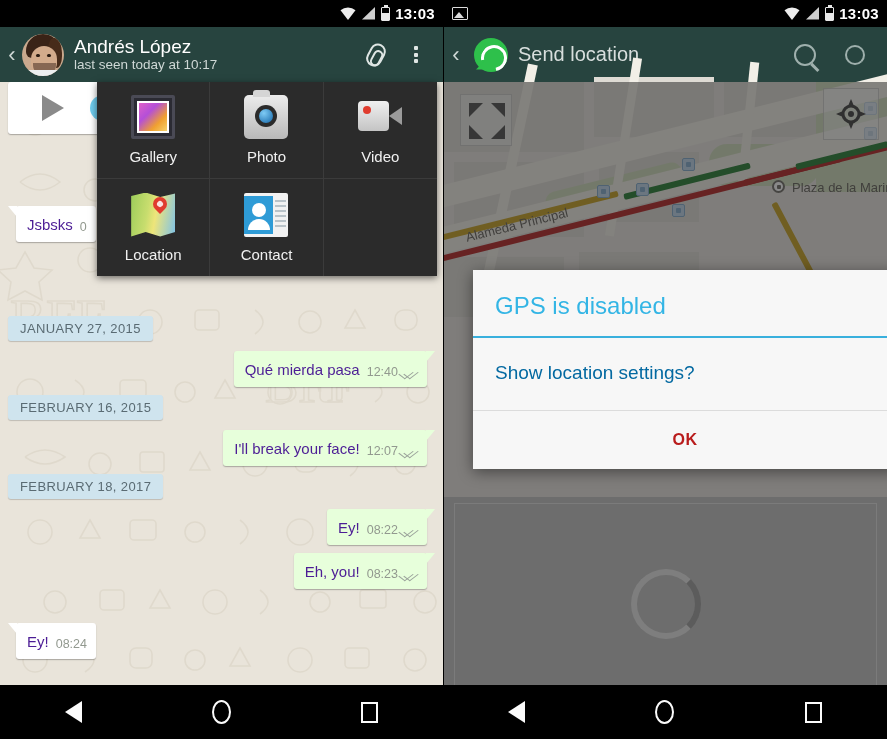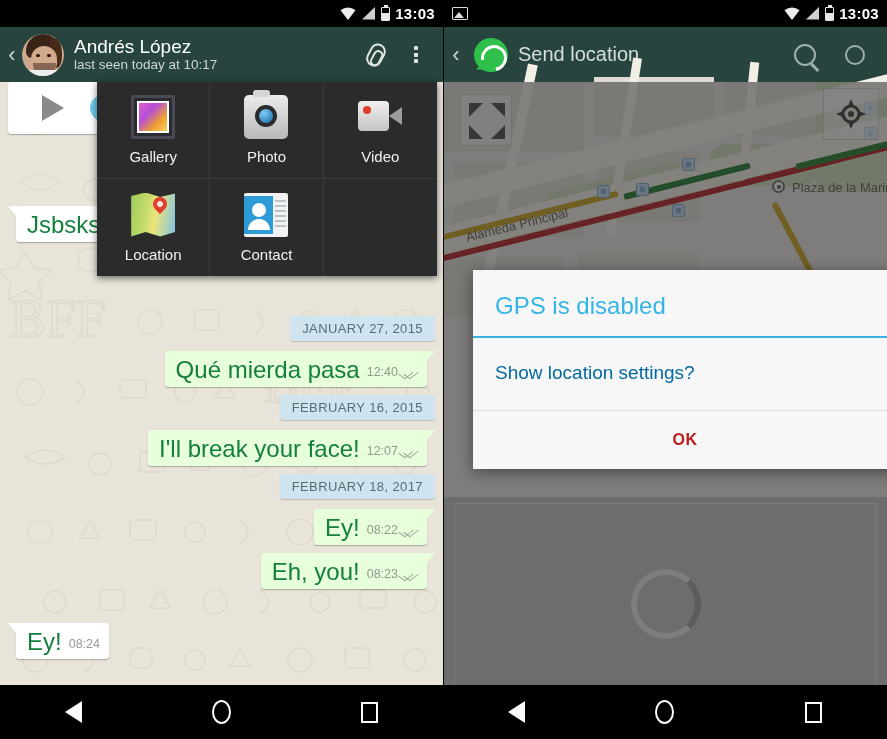--- a/index.html
+++ b/index.html
@@ -61,29 +61,29 @@
   .row.out { justify-content:flex-end; }
   .row.in  { justify-content:flex-start; }
   .bubble { position:relative; max-width:78%; padding:7px 9px 6px 11px; border-radius:3px;
             box-shadow:0 1px 1.2px rgba(0,0,0,.28); display:flex; align-items:flex-end; gap:7px; }
   .bubble.out { background:#e7ffdb; margin-right:8px; }
   .bubble.in  { background:#ffffff; margin-left:8px; }
   .bubble.out:after { content:""; position:absolute; right:-8px; top:0; width:0;height:0;
                       border-top:0 solid transparent; border-left:9px solid #e7ffdb; border-bottom:11px solid transparent; }
   .bubble.in:after  { content:""; position:absolute; left:-8px; top:0; width:0;height:0;
                       border-top:0 solid transparent; border-right:9px solid #ffffff; border-bottom:11px solid transparent; }
-  .btext { font-size:24px; color:#15803d; line-height:23px; white-space:nowrap; }
+  .btext { font-size:15px; color:#4c1d95; line-height:23px; white-space:nowrap; }
   .bmeta { display:flex; align-items:center; gap:4px; padding-bottom:2px; }
   .btime { font-size:12.5px; color:#92998f; white-space:nowrap; }
   .ticks { width:16px; height:11px; position:relative; }
   .ticks:before,.ticks:after { content:""; position:absolute; top:1px; width:7px; height:10px;
         border-right:1.7px solid #9aa29a; border-bottom:1.7px solid #9aa29a; transform:rotate(45deg) skew(-8deg,-8deg); }
   .ticks:before { left:0; } .ticks:after { left:5px; }
 
-  .daterow { display:flex; justify-content:flex-end; margin:8px 0 10px; }
+  .daterow { display:flex; justify-content:flex-start; margin:8px 0 10px; }
   .datechip { background:#cfe4ee; color:#5a6b73; font-size:13px; letter-spacing:.4px;
               padding:5px 12px; border-radius:3px; box-shadow:0 1px 1px rgba(0,0,0,.18); }
 
   
   .audio-bubble { position:absolute; left:8px; top:0px; width:200px; height:52px; background:#fff;
                   border-radius:3px; box-shadow:0 1px 1.2px rgba(0,0,0,.28); display:flex; align-items:center; padding:0 12px; }
   .play-tri { width:0;height:0; border-left:22px solid #8a8a8a; border-top:13px solid transparent; border-bottom:13px solid transparent; margin-left:22px;}
   .audio-dot { width:26px;height:26px;border-radius:50%;background:#6fcdef; margin-left:26px; position:relative; }
   .audio-dot:after{content:"";position:absolute;inset:7px;border-radius:50%;background:#2ea8d8;}
 

